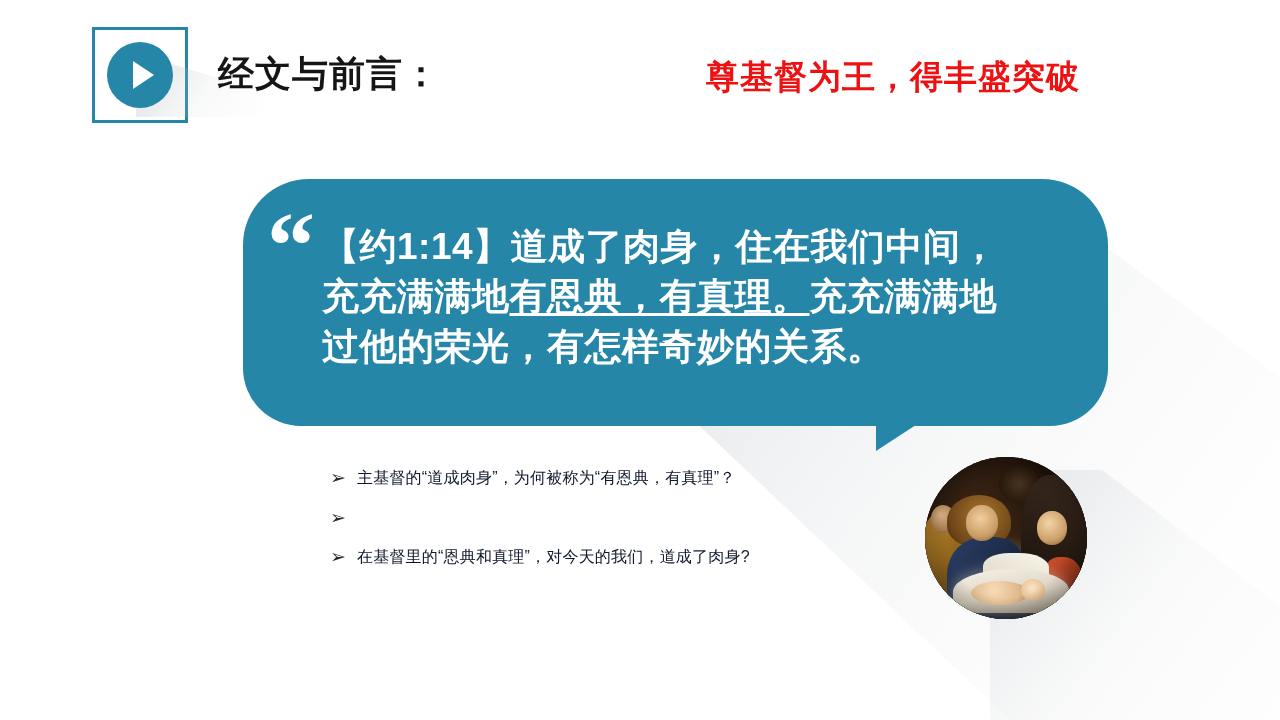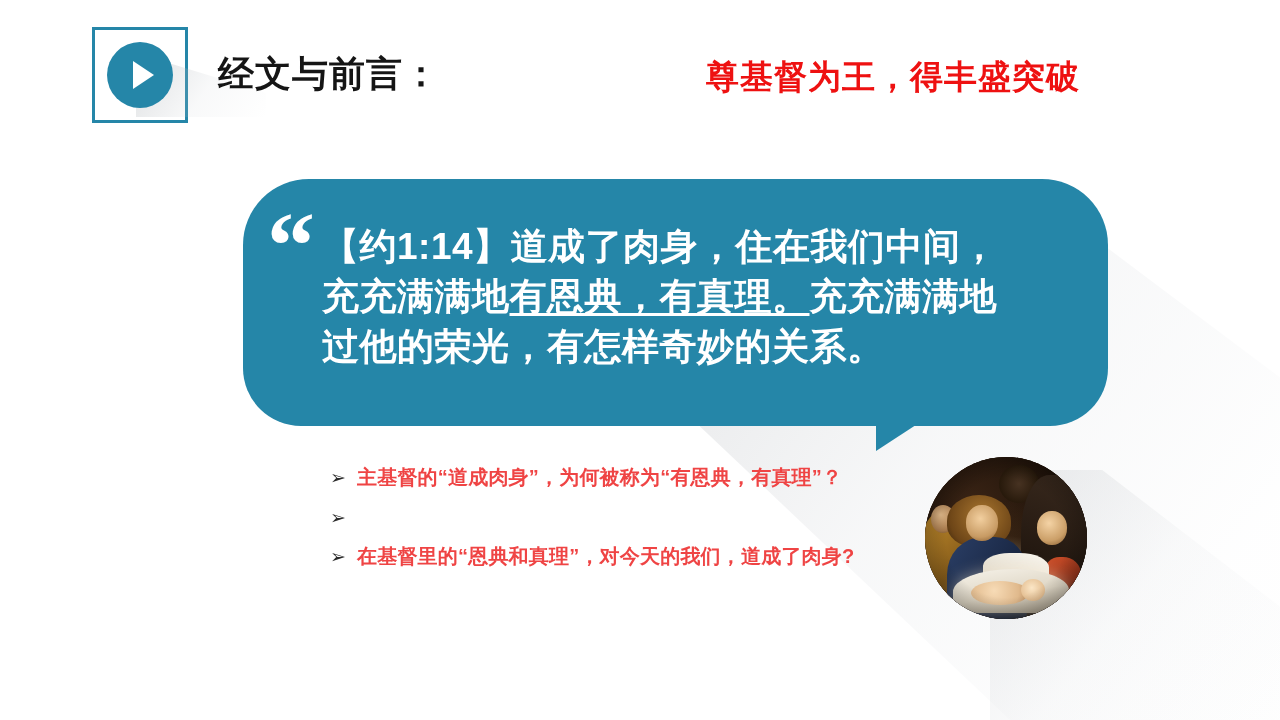--- a/index.html
+++ b/index.html
@@ -117,21 +117,21 @@
     margin-bottom:13px;
   }
   .bullet-arrow {
     flex:0 0 auto;
     width:27px;
     font-family:"DejaVu Sans",sans-serif;
     font-size:19px; color:#2a2a2a; line-height:26px;
     text-align:left;
   }
   .bullet-text {
-    font-size:20px; font-weight:bold; color:#ef4444;
+    font-size:16px; font-weight:normal; color:#0f172a;
     line-height:27px; letter-spacing:0.2px;
   }
 
   
   #nativity {
     position:absolute; left:925px; top:457px;
     width:162px; height:162px;
     border-radius:50%;
     overflow:hidden;
     background:#120b06;

